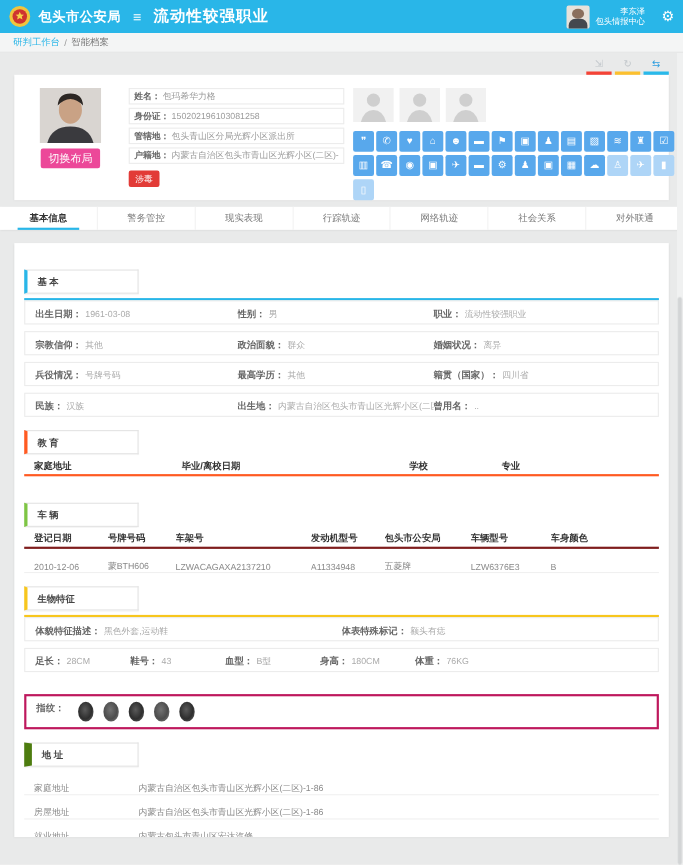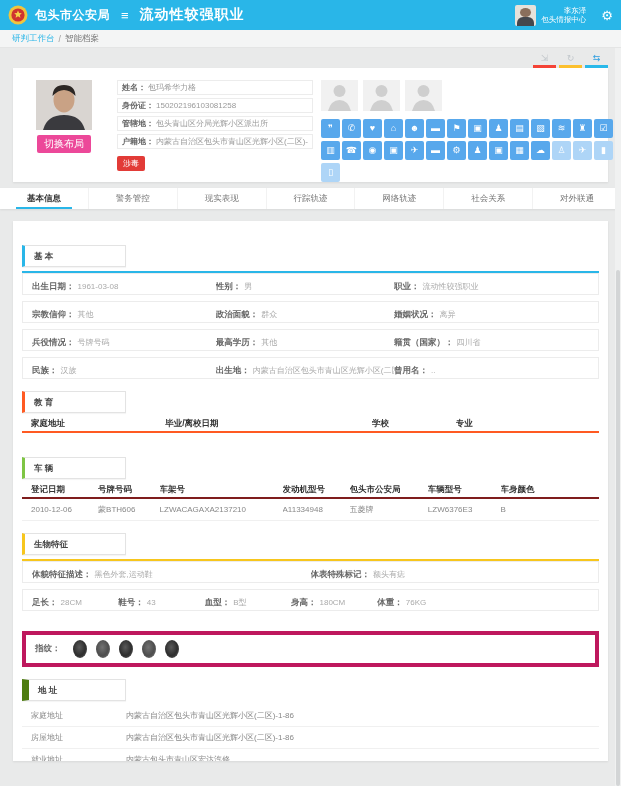--- a/index.html
+++ b/index.html
@@ -75,28 +75,28 @@
   .cell{overflow:hidden;}
   .c33{flex:0 0 33%;}.c32{flex:0 0 32%;}.cfill{flex:1;}
   .c16{flex:0 0 15.5%;}.c50{flex:0 0 50%;}
   .lbl{font-size:8.5px;font-weight:bold;color:#666;margin-right:3px;}
   .val{font-size:8px;color:#aaa;}
 
   .thead{display:flex;align-items:center;height:16px;padding:0 9px;font-size:8.5px;font-weight:bold;color:#333;}
   .thead.u-orange{border-bottom:2px solid #ff5a22;}
   .thead.u-green{border-bottom:2px solid #7f1d1d;}
   .thead.u-blue{border-bottom:2px solid #2a9fe5;}
-  .trow{display:flex;align-items:center;height:22px;padding:0 9px;font-size:8px;color:#888;border-bottom:1px solid #f0f0f0;}
+  .trow{display:flex;align-items:flex-end;height:22px;padding:0 9px;font-size:8px;color:#888;border-bottom:1px solid #f0f0f0;}
   .edu-c1{flex:0 0 24%}.edu-c2{flex:0 0 37%}.edu-c3{flex:0 0 15%}.edu-c4{flex:1}
   .veh-c1{flex:0 0 12%}.veh-c2{flex:0 0 11%}.veh-c3{flex:0 0 22%}.veh-c4{flex:0 0 12%}
   .veh-c5{flex:0 0 14%}.veh-c6{flex:0 0 13%}.veh-c7{flex:1}
   .adr-c1{flex:0 0 17%}.adr-c2{flex:1}
   .edu-empty{height:12px;}
 
-  .printrow{display:flex;align-items:center;border:4px solid #be185d;padding:5px 9px;margin-top:20px;}
+  .printrow{display:flex;align-items:flex-start;border:2px solid #be185d;padding:5px 9px;margin-top:20px;}
   .fprint{width:14px;height:18px;border-radius:50%;margin-right:9px;cursor:pointer;
     background:radial-gradient(ellipse at 45% 40%, #5a5a5a 0%, #2e2e2e 55%, #6b6b6b 100%);}
   .fprint:nth-child(odd){opacity:.85;}
 
   
   .sbar{position:fixed;right:0;top:48px;bottom:0;width:6px;background:#f0f1f1;}
   .sthumb{position:absolute;top:222px;bottom:0;left:1px;width:4px;background:#d3d5d6;border-radius:2px;}
 </style>
 </head>
 <body>

